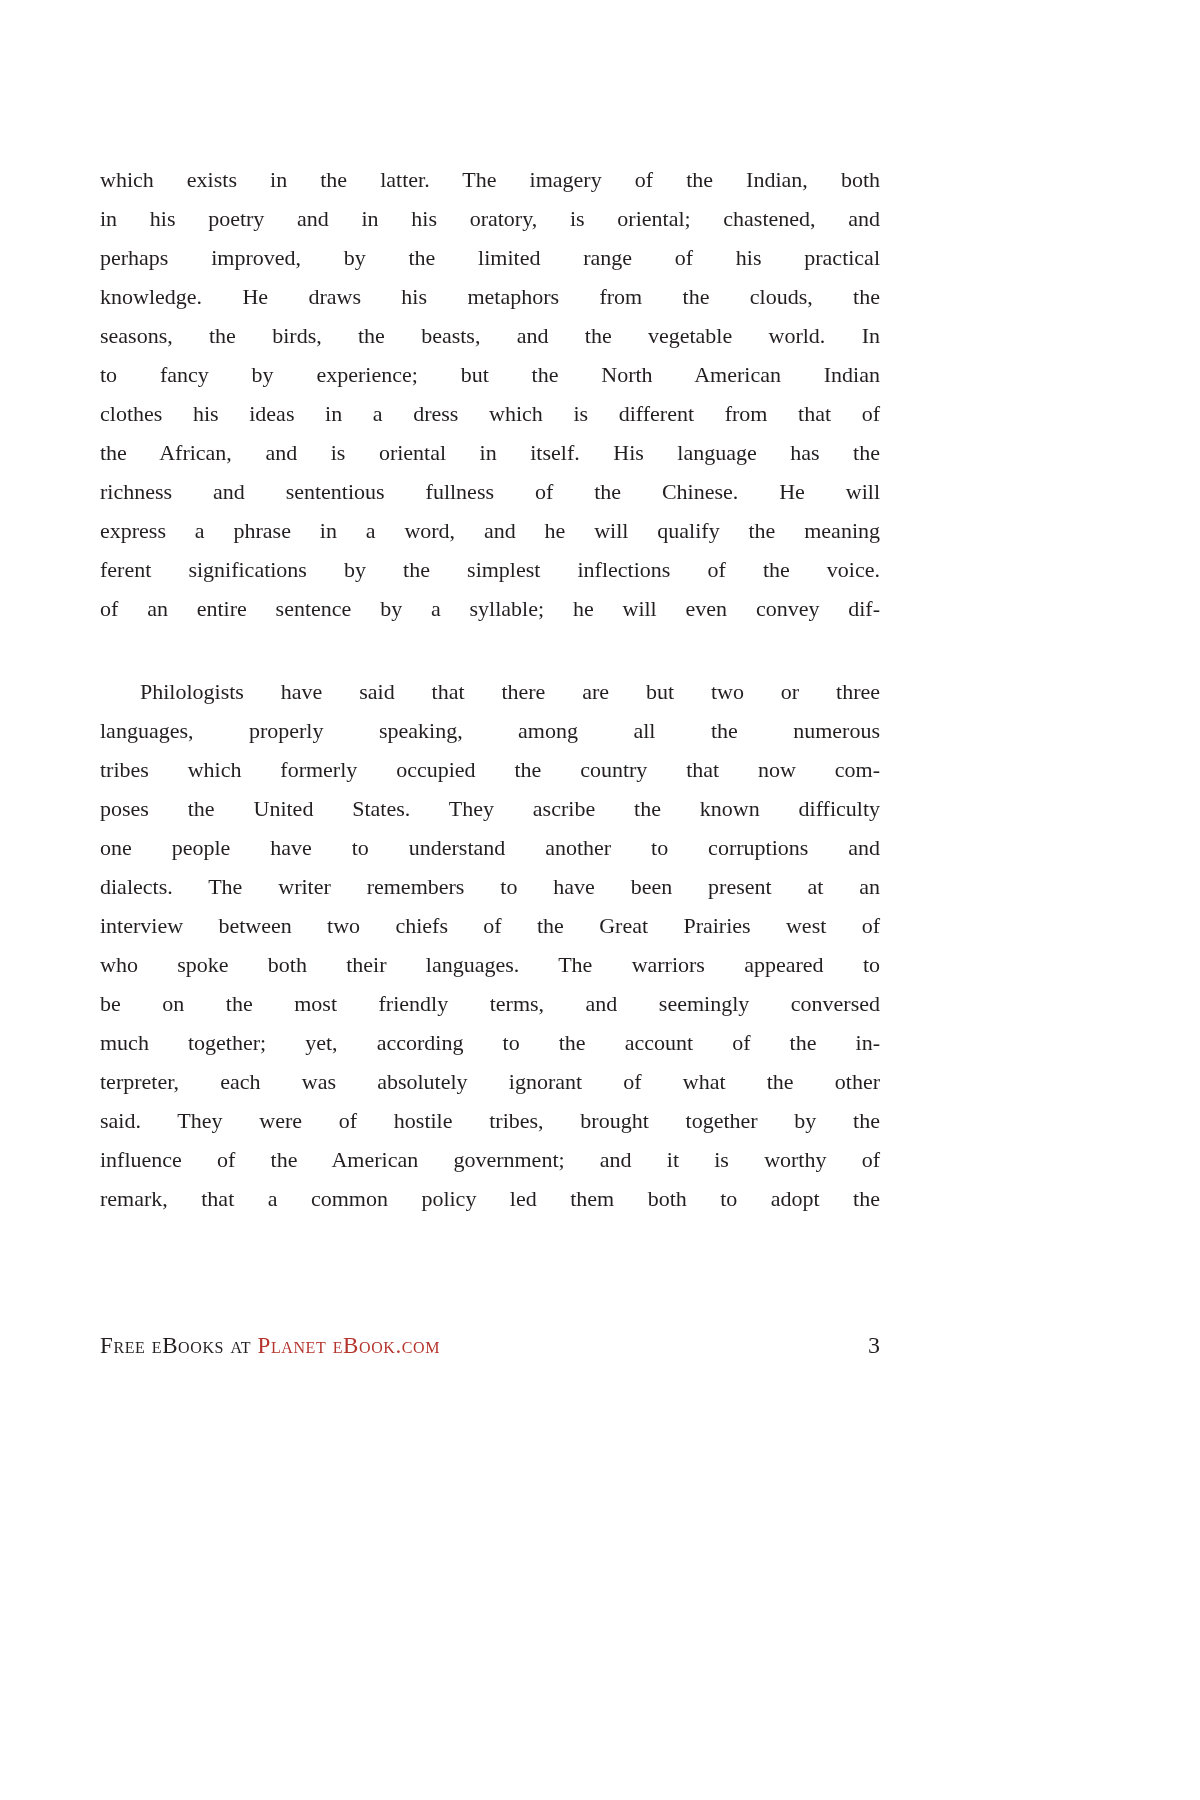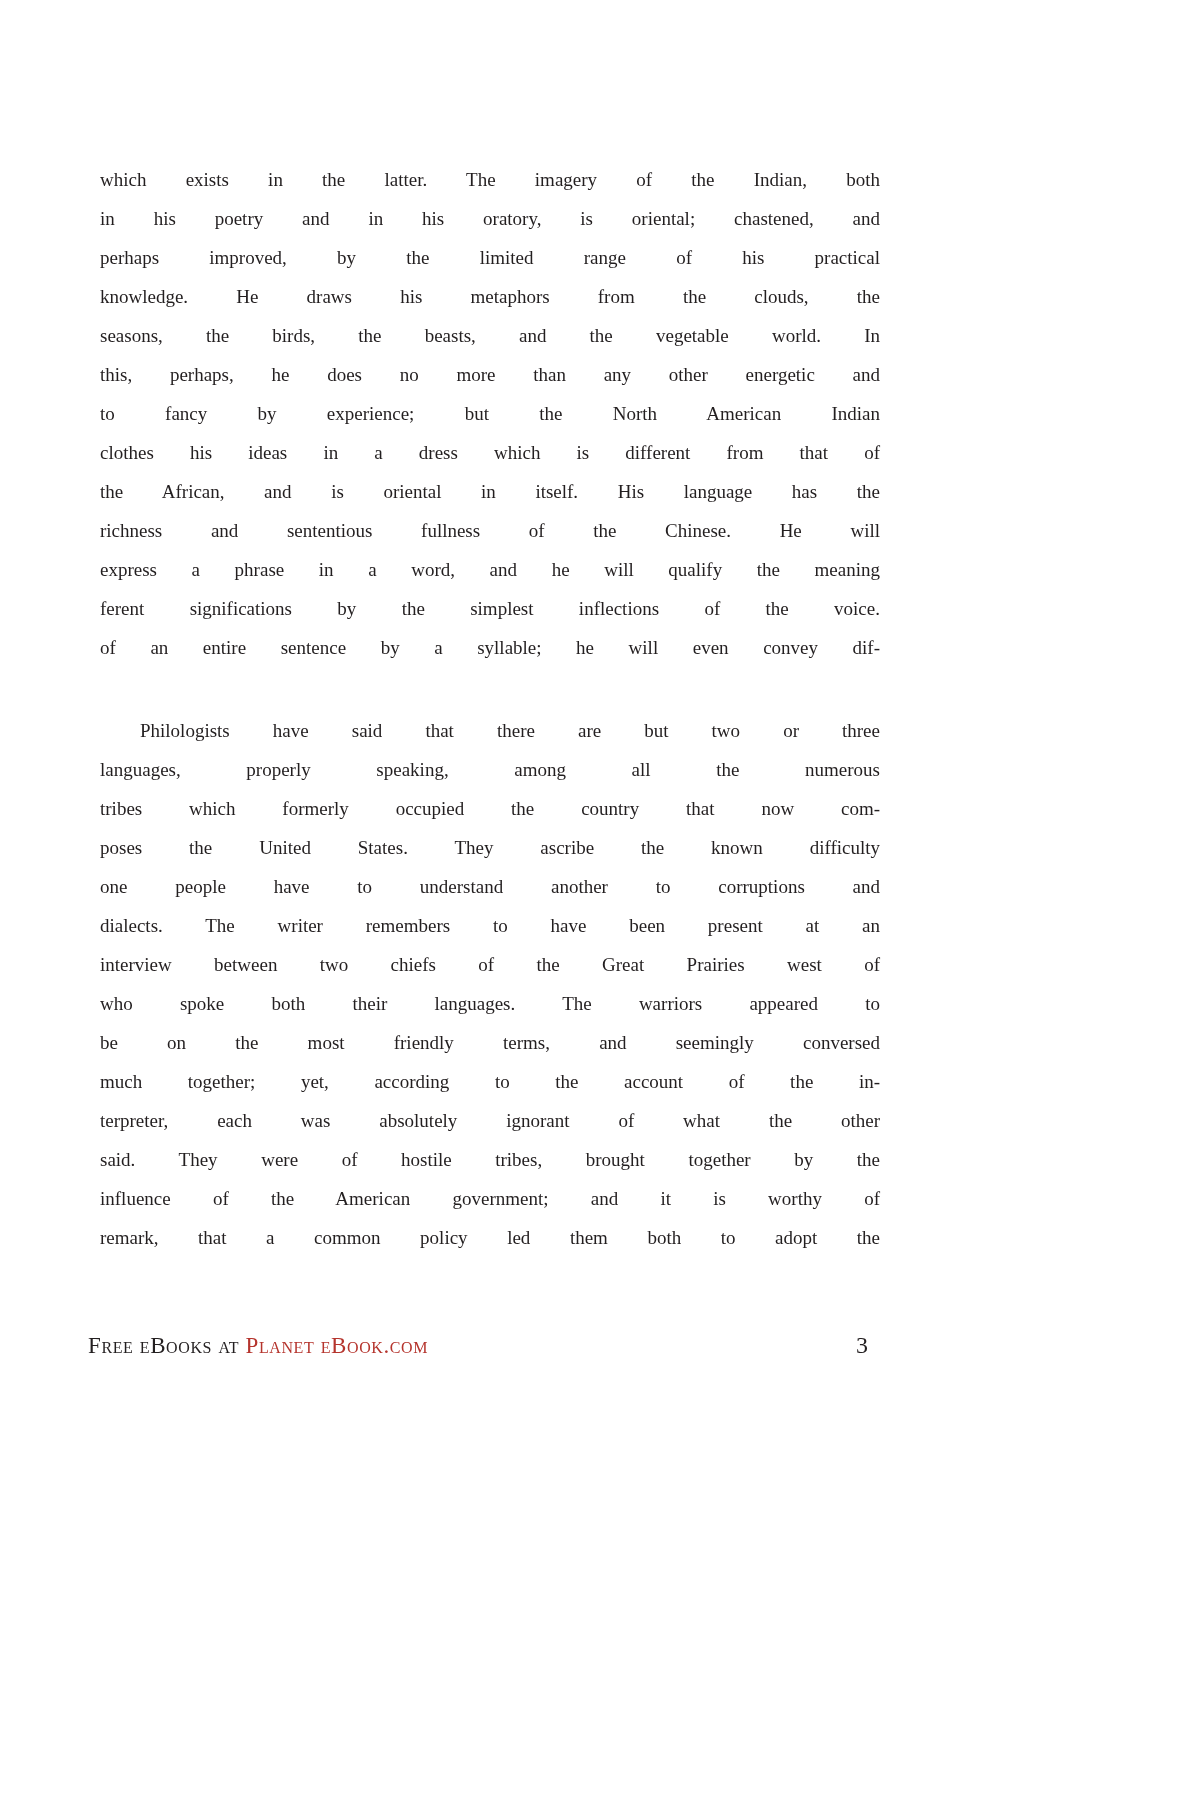--- a/index.html
+++ b/index.html
@@ -20,33 +20,33 @@
     position: absolute;
     left: 100px;
     top: 160px;
     width: 780px;
   }
   .paragraph {
     margin: 0;
     padding: 0;
   }
   .line {
-    font-size: 19px;
+    font-size: 22px;
     line-height: 39px;
     text-align: justify;
     text-align-last: justify;
     white-space: normal;
   }
   .line.indent {
     text-indent: 40px;
     margin-top: 44px;
   }
   .footer {
     position: absolute;
-    left: 88px;
+    left: 100px;
     top: 1332px;
     width: 780px;
     display: flex;
     justify-content: space-between;
     align-items: baseline;
   }
   .footer-credit {
     font-variant: small-caps;
     font-size: 23px;
     letter-spacing: 0.6px;
@@ -67,21 +67,20 @@
 
 <div class="page">
   <div class="text-block">
 
     <div class="paragraph">
       <div class="line">which exists in the latter. The imagery of the Indian, both</div>
       <div class="line">in his poetry and in his oratory, is oriental; chastened, and</div>
       <div class="line">perhaps improved, by the limited range of his practical</div>
       <div class="line">knowledge. He draws his metaphors from the clouds, the</div>
       <div class="line">seasons, the birds, the beasts, and the vegetable world. In</div>
-      <div class="line">this, perhaps, he does no more than any other energetic and</div>
       <div class="line">to fancy by experience; but the North American Indian</div>
       <div class="line">clothes his ideas in a dress which is different from that of</div>
       <div class="line">the African, and is oriental in itself. His language has the</div>
       <div class="line">richness and sententious fullness of the Chinese. He will</div>
       <div class="line">express a phrase in a word, and he will qualify the meaning</div>
       <div class="line">ferent significations by the simplest inflections of the voice.</div>
       <div class="line">of an entire sentence by a syllable; he will even convey dif-</div>
     </div>
 
     <div class="paragraph">

